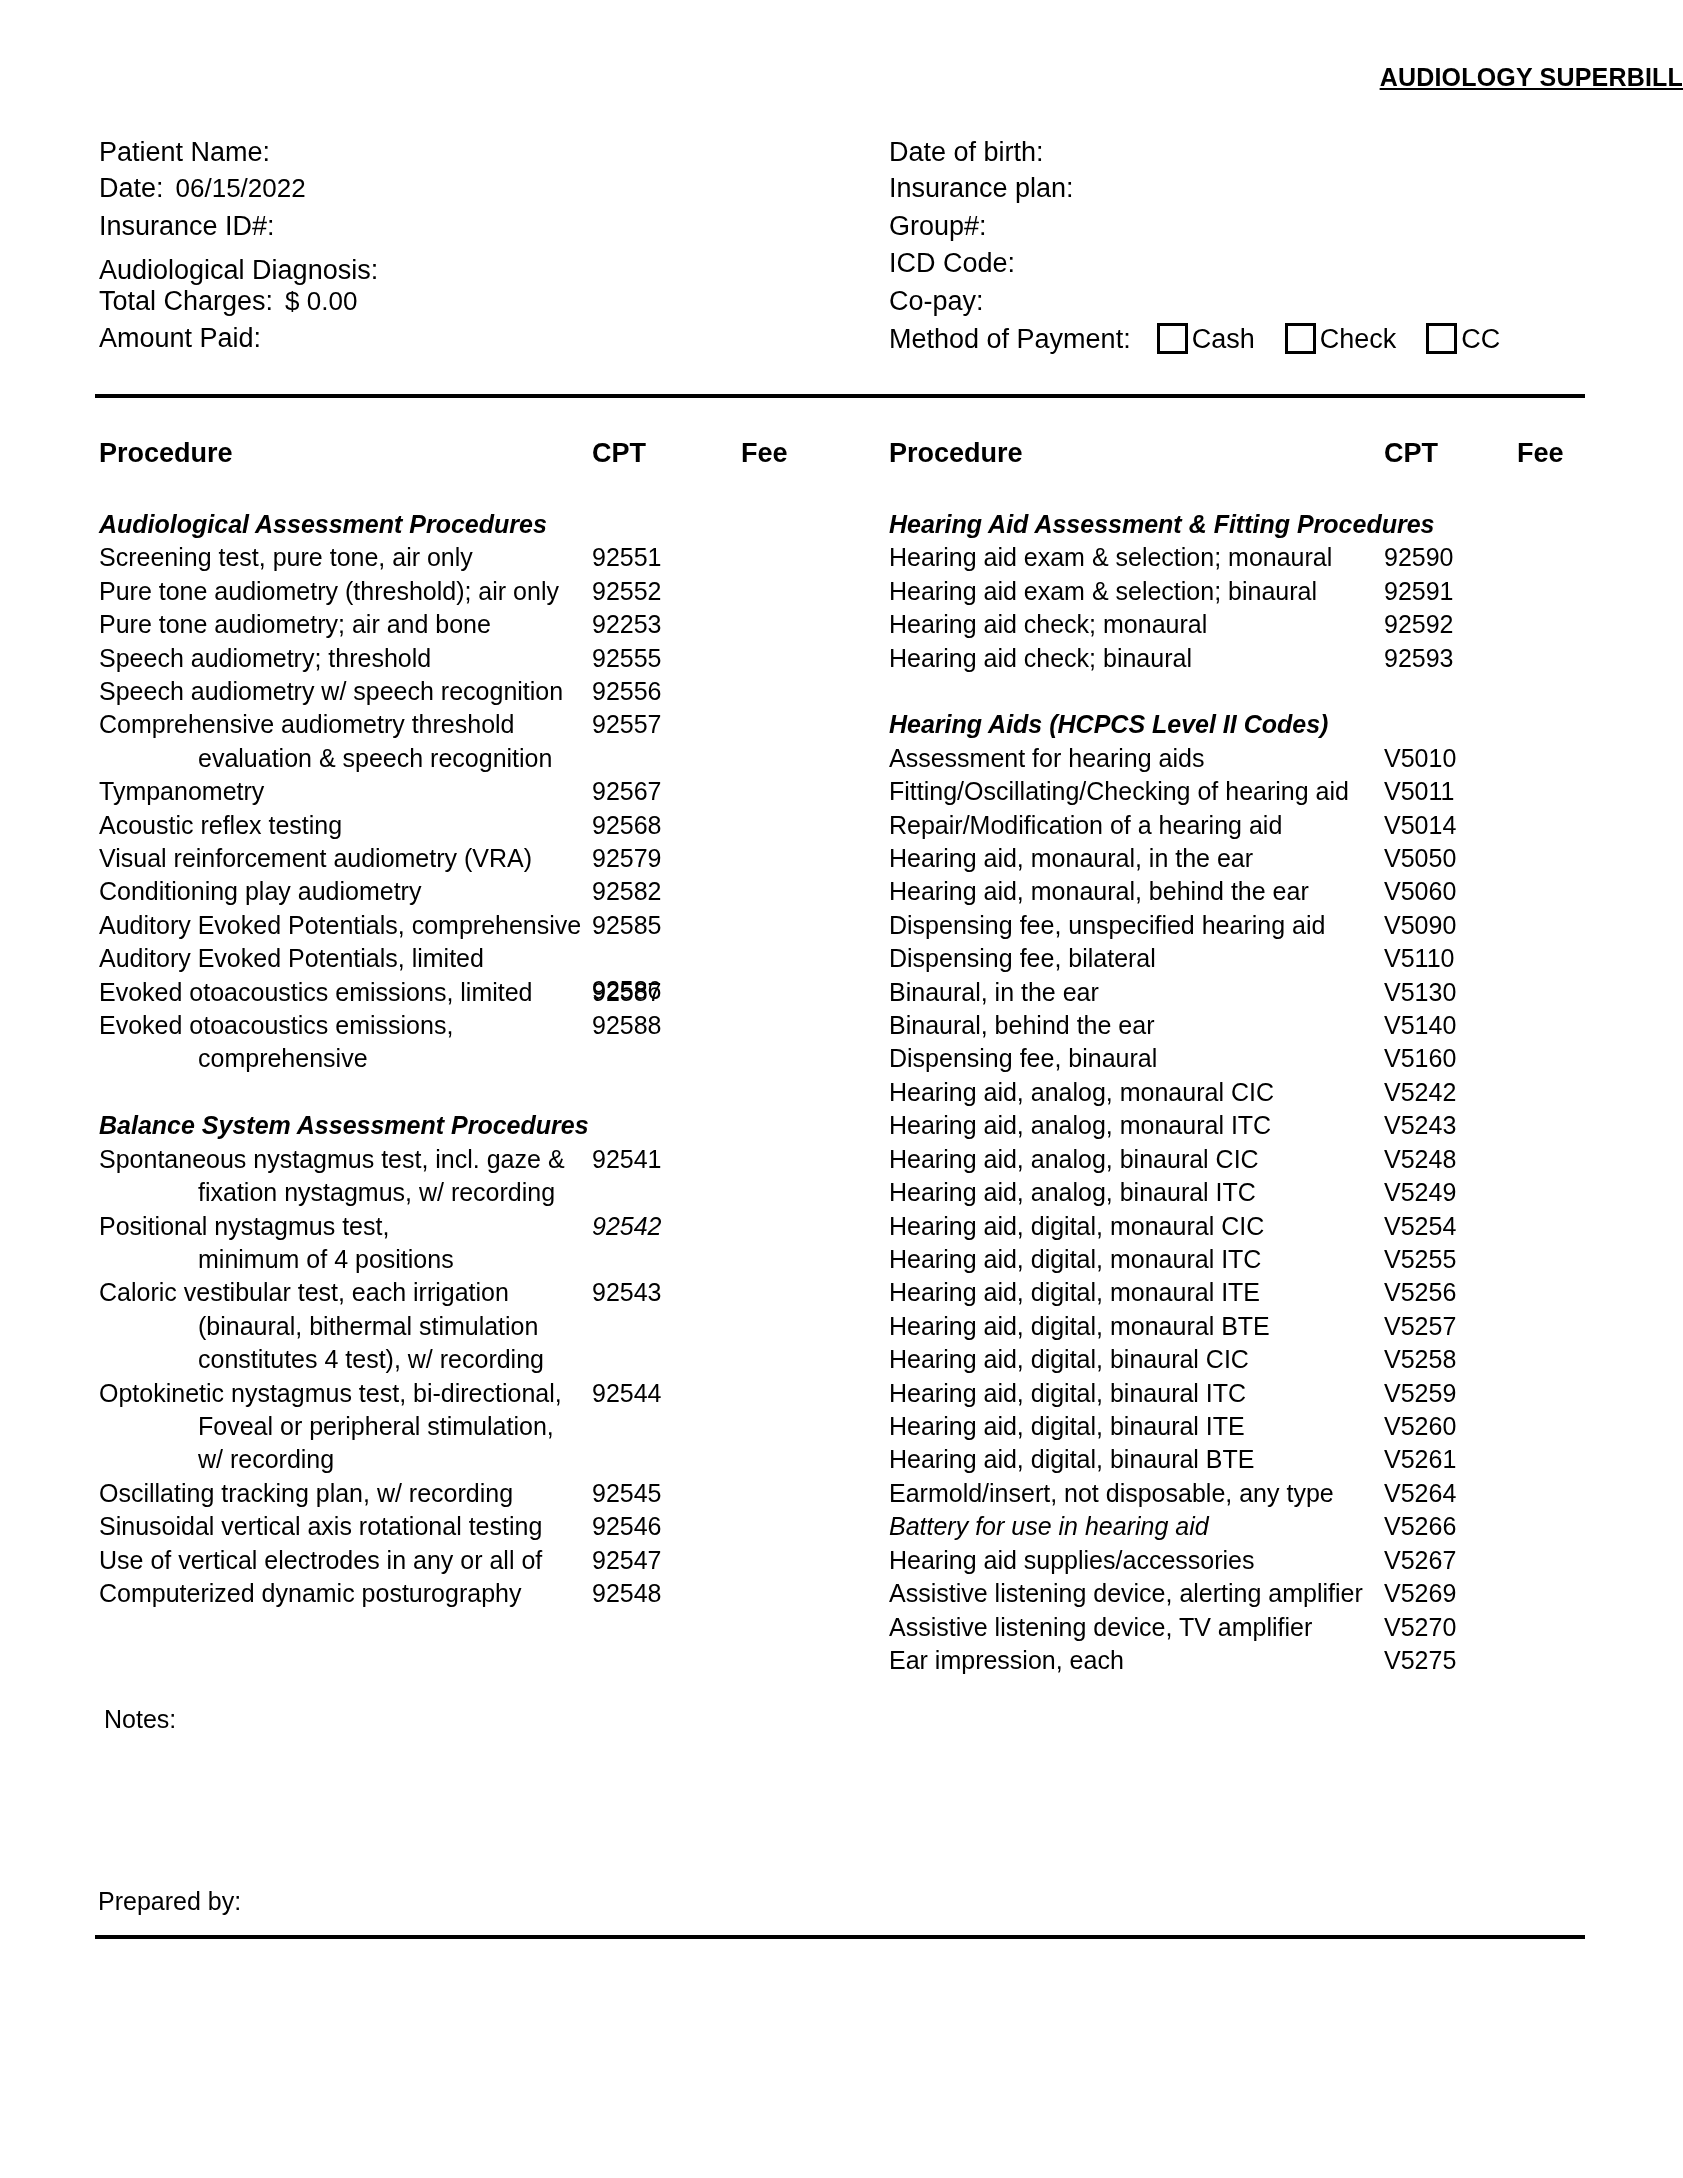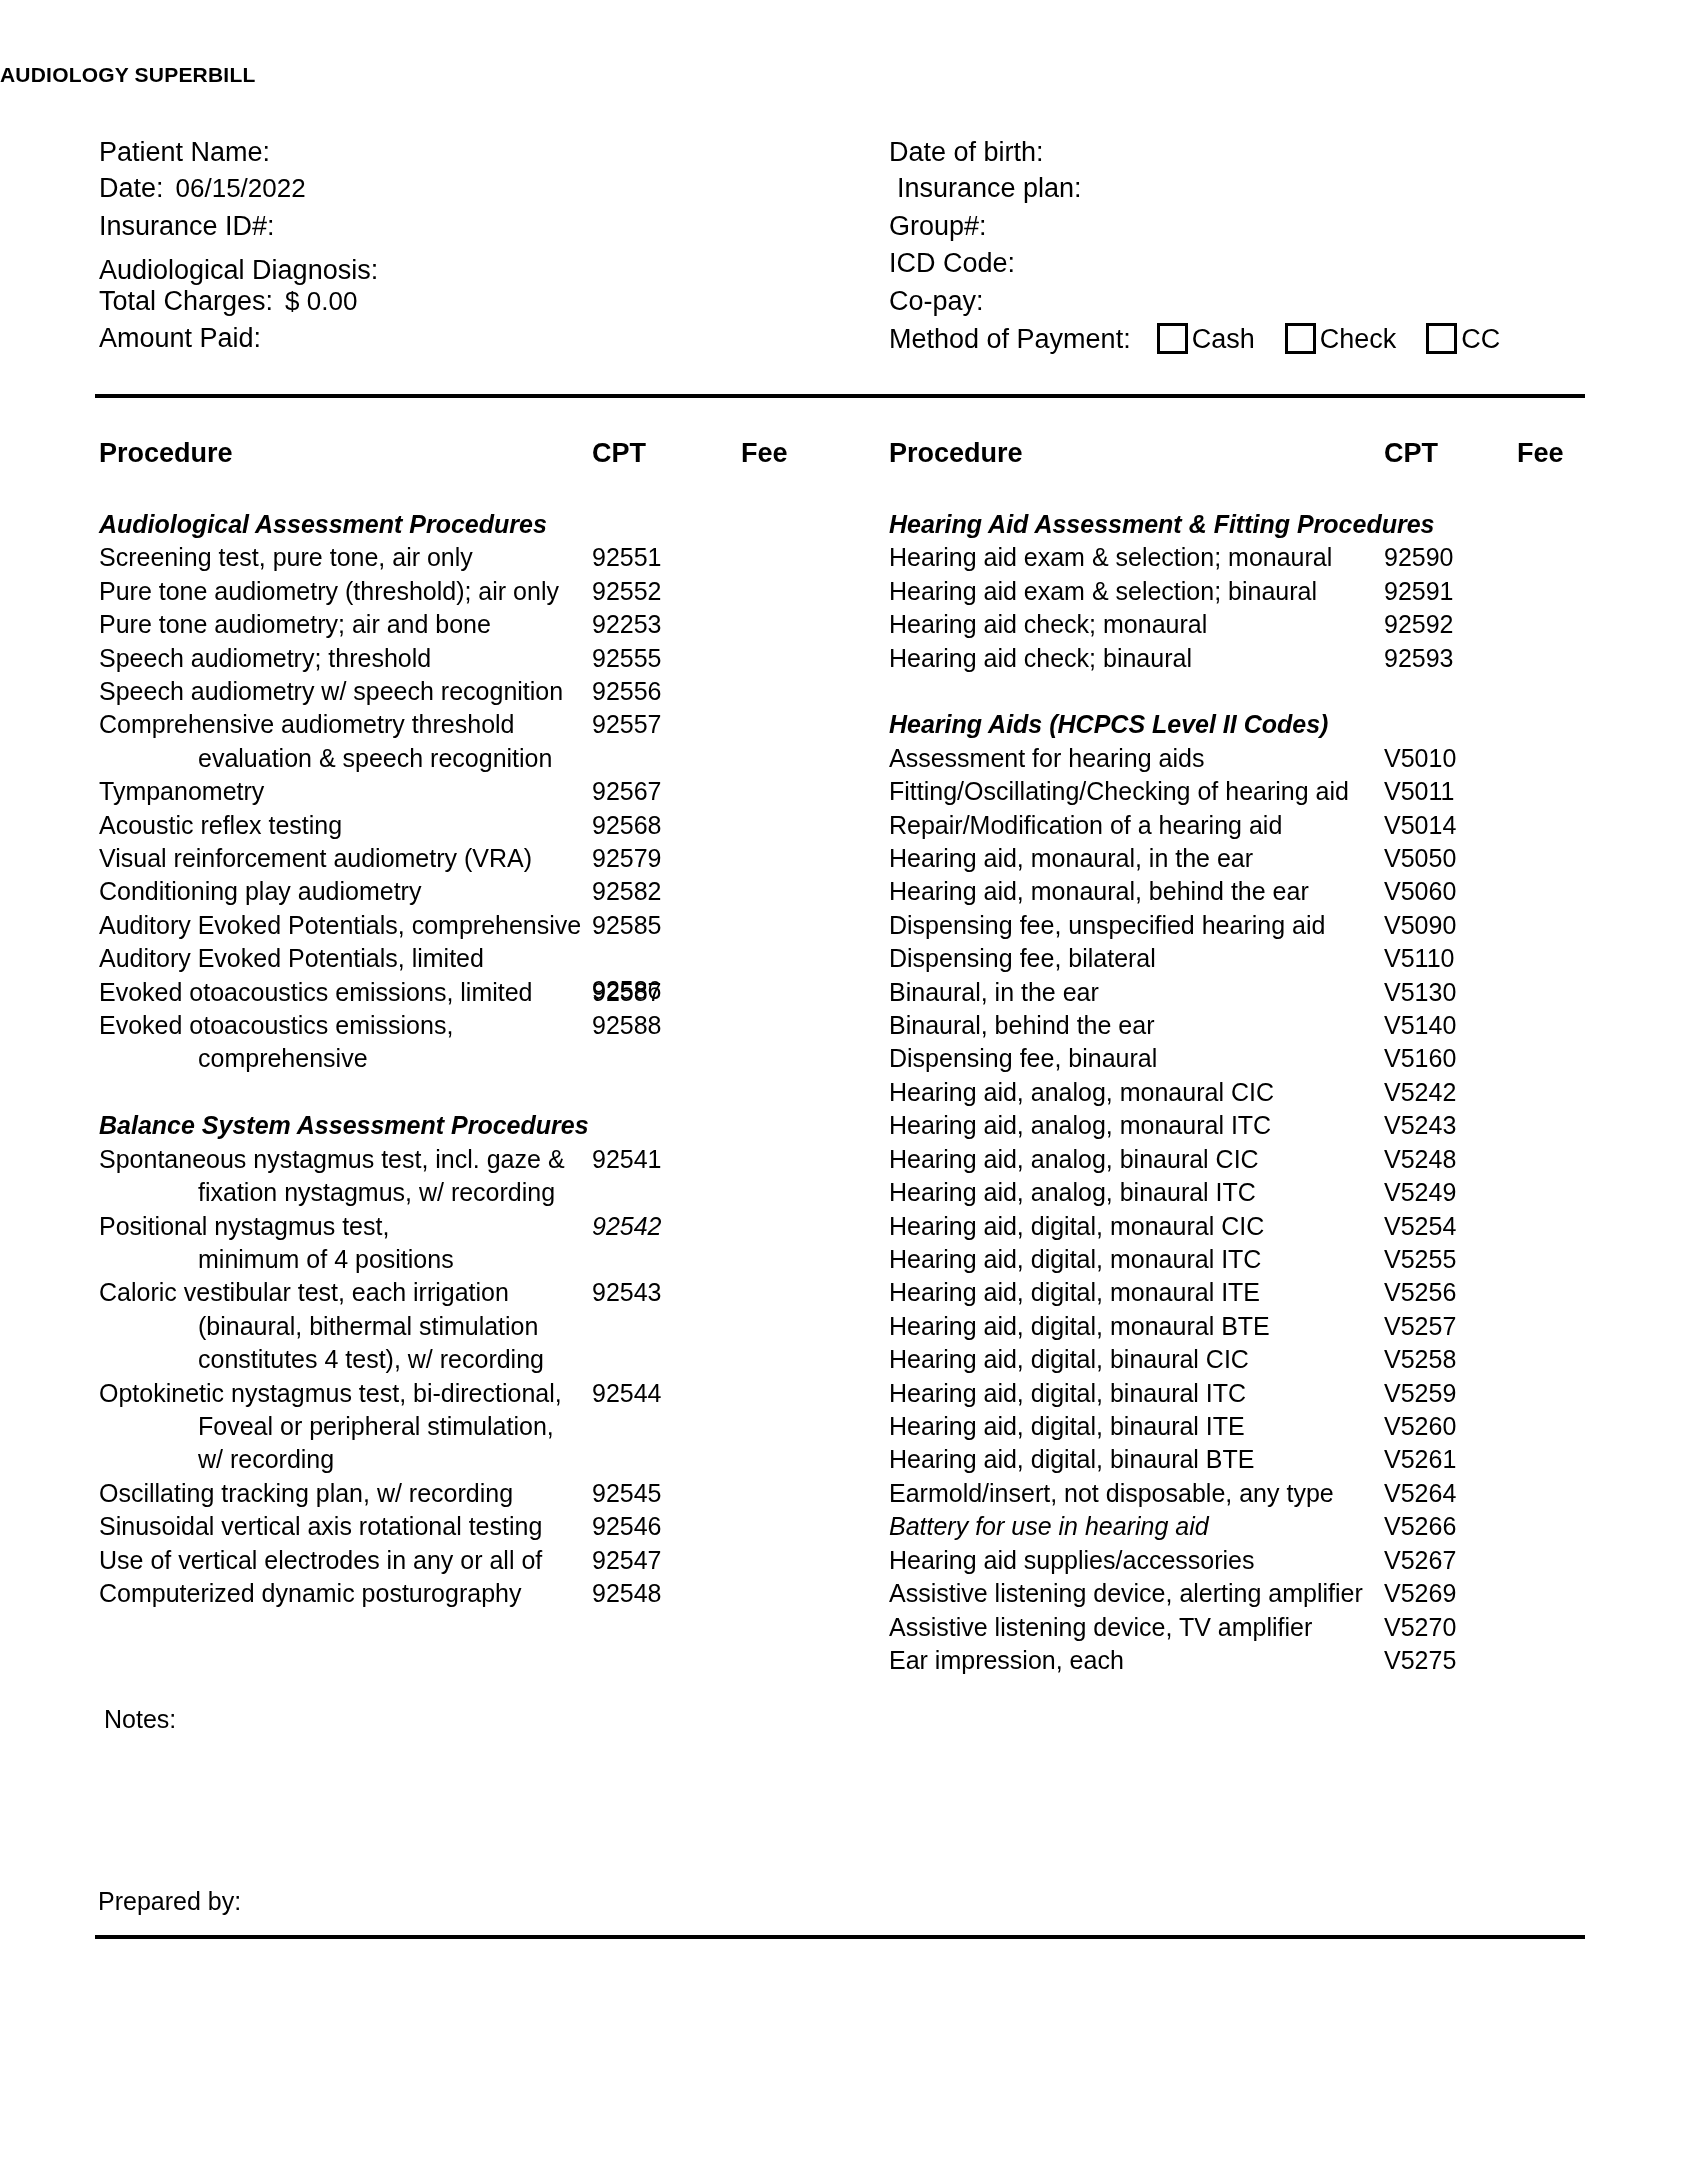--- a/index.html
+++ b/index.html
@@ -1,19 +1,19 @@
 <!DOCTYPE html>
 <html><head>
 <meta charset="utf-8">
 <style>
   html, body { margin: 0; padding: 0; background: #ffffff; }
   body { width: 1683px; height: 2178px; position: relative; overflow: hidden;
          font-family: "Liberation Sans", "DejaVu Sans", sans-serif; color: #000; }
   .abs { position: absolute; white-space: nowrap; }
-  .title { left: 0; width: 1683px; top: 63px; text-align: left; font-weight: bold; font-size: 21px; letter-spacing: 0.2px; }
+  .title { left: 0; width: 1683px; top: 63px; text-align: right; font-weight: bold; font-size: 25px; letter-spacing: 0.2px; text-decoration: underline; }
   .info { font-size: 27px; line-height: 30px; }
   .info .val { margin-left: 12px; font-size: 26px; }
   .cb { display: inline-block; width: 31px; height: 31px; border: 3px solid #000; box-sizing: border-box; vertical-align: -6px; margin-right: 4px; }
   .pay-opt { display: inline-block; margin-left: 24px; }
   .rule { position: absolute; left: 95px; width: 1490px; height: 4px; background: #000; }
   .col-head { font-weight: bold; font-size: 27px; }
   .sect { font-weight: bold; font-style: italic; font-size: 25px; }
   .row { font-size: 25px; }
   .footer-label { font-size: 25px; }
 </style>
@@ -26,21 +26,21 @@
     <div class="abs info" style="left: 99px; top: 137px;"><span>Patient Name:</span><span class="val"></span></div>
     <div class="abs info" style="left: 99px; top: 173px;"><span>Date:</span><span class="val">06/15/2022</span></div>
     <div class="abs info" style="left: 99px; top: 211px;"><span>Insurance ID#:</span><span class="val"></span></div>
     <div class="abs info" style="left: 99px; top: 248px; margin-top: 7px;"><span>Audiological Diagnosis:</span><span class="val"></span></div>
     <div class="abs info" style="left: 99px; top: 286px;"><span>Total Charges:</span><span class="val">$ 0.00</span></div>
     <div class="abs info" style="left: 99px; top: 323px;"><span>Amount Paid:</span><span class="val"></span></div>
   </div>
 
 <div id="info-right">
     <div class="abs info" style="left: 889px; top: 137px;"><span>Date of birth:</span><span class="val"></span></div>
-    <div class="abs info" style="left: 889px; top: 173px; margin-left: 8px;"><span>Insurance plan:</span><span class="val"></span></div>
+    <div class="abs info" style="left: 889px; top: 173px;"><span>Insurance plan:</span><span class="val"></span></div>
     <div class="abs info" style="left: 889px; top: 211px;"><span>Group#:</span><span class="val"></span></div>
     <div class="abs info" style="left: 889px; top: 248px;"><span>ICD Code:</span><span class="val"></span></div>
     <div class="abs info" style="left: 889px; top: 286px;"><span>Co-pay:</span><span class="val"></span></div>
     <div class="abs info" style="left: 889px; top: 323px;"><span>Method of Payment:</span><span class="val"></span><span class="pay-opt" style="margin-left: 14px;"><span class="cb"></span><span>Cash</span></span><span class="pay-opt" style="margin-left: 30px;"><span class="cb"></span><span>Check</span></span><span class="pay-opt" style="margin-left: 30px;"><span class="cb"></span><span>CC</span></span></div>
   </div>
 
 <div class="rule" style="top:394px;"></div>
 
 <div class="abs col-head" style="left:99px; top:438px;">Procedure</div>
 <div class="abs col-head" style="left:592px; top:438px;">CPT</div>

